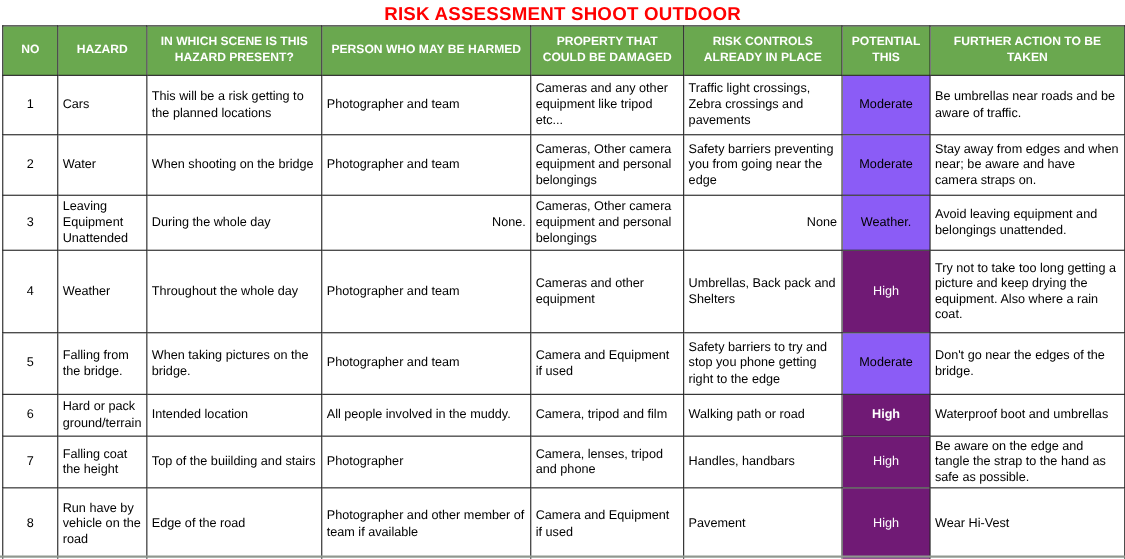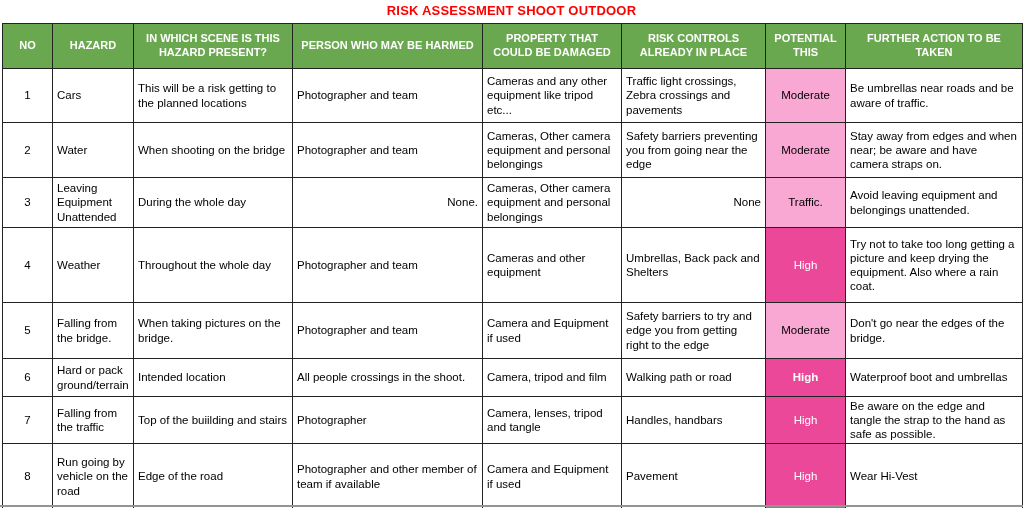--- a/index.html
+++ b/index.html
@@ -2,40 +2,40 @@
 <html><head>
 <meta charset="utf-8">
 <style>
   html,body{margin:0;padding:0;}
   body{
     width:1023px;height:508px;position:relative;overflow:hidden;
     background:#ffffff;font-family:"Liberation Sans",sans-serif;
   }
   .title{
     position:absolute;top:3px;left:0;width:100%;text-align:center;
-    color:#ff0000;font-weight:bold;font-size:13px;letter-spacing:.2px;
+    color:#ff0000;font-weight:bold;font-size:17px;letter-spacing:.2px;
   }
   table{
     position:absolute;top:23px;left:2px;width:1020px;
     border-collapse:collapse;table-layout:fixed;
   }
   col.c1{width:50px}col.c2{width:81px}col.c3{width:159px}col.c4{width:190px}
   col.c5{width:139px}col.c6{width:144px}col.c7{width:80px}col.c8{width:177px}
   th,td{
     border:1px solid #222;padding:1px 4px;font-size:11.5px;line-height:1.22;
     vertical-align:middle;color:#000;overflow:hidden;word-wrap:break-word;
   }
   th{
     background:#6aa84f;color:#ffffff;font-size:11px;font-weight:bold;
     text-align:center;padding:2px 3px;line-height:1.25;
   }
   .no,.risk{text-align:center;}
   .center{text-align:right;}
-  .moderate{background:#f9a8d4;}
-  .high{background:#ec4899;color:#ffffff;}
+  .moderate{background:#8b5cf6;}
+  .high{background:#701a75;color:#ffffff;}
   .bold{font-weight:bold;}
   tr.hdr{height:45px}
   tr.r1{height:54px}tr.r2{height:55px}tr.r3{height:50px}tr.r4{height:75px}
   tr.r5{height:56px}tr.r6{height:38px}tr.r7{height:47px}tr.r8{height:66px}
   tr.rp{height:6px}
   tr.rp td{padding:0;border-bottom:none;}
   .bottom-line{
     position:absolute;left:0;top:505px;width:1023px;height:2px;background:#8f978f;
   }
 </style>
@@ -89,71 +89,71 @@
     <td>Stay away from edges and when near; be aware and have camera straps on.</td>
   </tr>
 
   <tr class="r3">
     <td class="no">3</td>
     <td>Leaving Equipment Unattended</td>
     <td>During the whole day</td>
     <td class="center">None.</td>
     <td>Cameras, Other camera equipment and personal belongings</td>
     <td class="center">None</td>
-    <td class="risk moderate">Traffic.</td>
+    <td class="risk moderate">Weather.</td>
     <td>Avoid leaving equipment and belongings unattended.</td>
   </tr>
 
   <tr class="r4">
     <td class="no">4</td>
     <td>Weather</td>
     <td>Throughout the whole day</td>
     <td>Photographer and team</td>
     <td>Cameras and other equipment</td>
     <td>Umbrellas, Back pack and Shelters</td>
     <td class="risk high">High</td>
     <td>Try not to take too long getting a picture and keep drying the equipment. Also where a rain coat.</td>
   </tr>
 
   <tr class="r5">
     <td class="no">5</td>
     <td>Falling from the bridge.</td>
     <td>When taking pictures on the bridge.</td>
     <td>Photographer and team</td>
     <td>Camera and Equipment if used</td>
-    <td>Safety barriers to try and edge you from getting right to the edge</td>
+    <td>Safety barriers to try and stop you phone getting right to the edge</td>
     <td class="risk moderate">Moderate</td>
     <td>Don't go near the edges of the bridge.</td>
   </tr>
 
   <tr class="r6">
     <td class="no">6</td>
     <td>Hard or pack ground/terrain</td>
     <td>Intended location</td>
-    <td>All people crossings in the shoot.</td>
+    <td>All people involved in the muddy.</td>
     <td>Camera, tripod and film</td>
     <td>Walking path or road</td>
     <td class="risk high bold">High</td>
     <td>Waterproof boot and umbrellas</td>
   </tr>
 
   <tr class="r7">
     <td class="no">7</td>
-    <td>Falling from the traffic</td>
+    <td>Falling coat the height</td>
     <td>Top of the buiilding and stairs</td>
     <td>Photographer</td>
-    <td>Camera, lenses, tripod and tangle</td>
+    <td>Camera, lenses, tripod and phone</td>
     <td>Handles, handbars</td>
     <td class="risk high">High</td>
     <td>Be aware on the edge and tangle the strap to the hand as safe as possible.</td>
   </tr>
 
   <tr class="r8">
     <td class="no">8</td>
-    <td>Run going by vehicle on the road</td>
+    <td>Run have by vehicle on the road</td>
     <td>Edge of the road</td>
     <td>Photographer and other member of team if available</td>
     <td>Camera and Equipment if used</td>
     <td>Pavement</td>
     <td class="risk high">High</td>
     <td>Wear Hi-Vest</td>
   </tr>
 
   <tr class="rp">
     <td></td>

